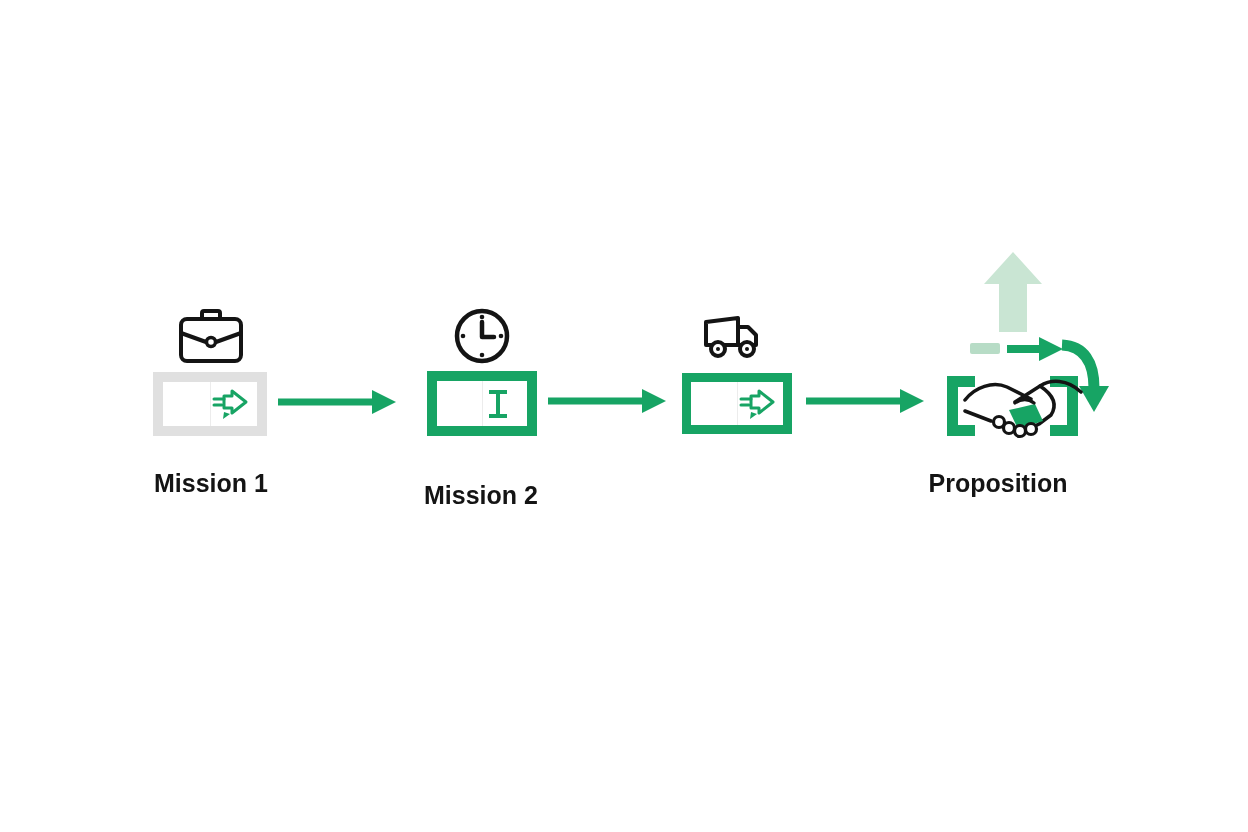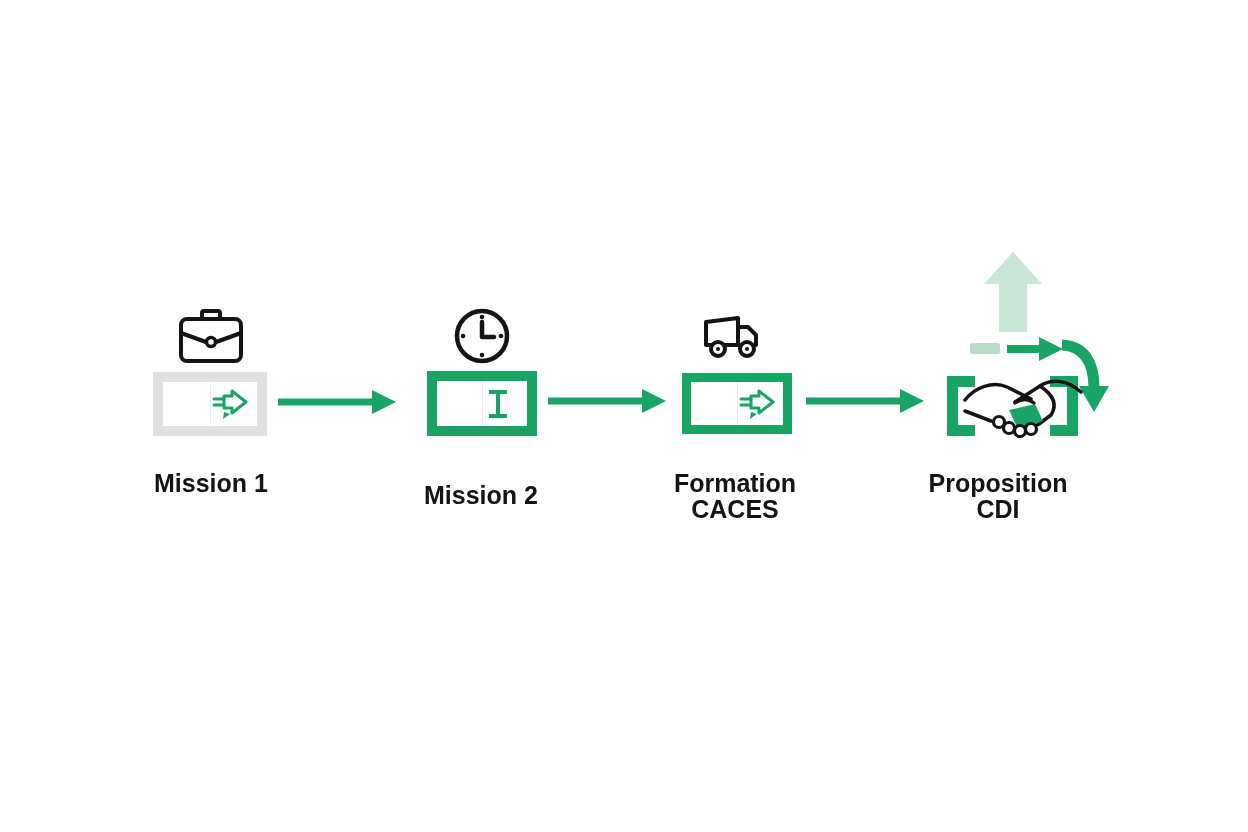--- a/index.html
+++ b/index.html
@@ -110,24 +110,20 @@
 
   <div class="abs step-box box-green-thin" style="left:682px;top:373px;width:110px;height:61px;">
     <span class="box-divider"></span>
     <svg class="box-glyph" style="left:47px;" width="40" height="34" viewBox="0 0 40 34">
       <path d="M13 9 H21 V4 L35 15 L21 26 V21 H13 Z" class="stroke-accent" stroke-width="3" stroke-linejoin="round"></path>
       <path d="M3 12 H13 M3 18 H11" class="stroke-accent" stroke-width="3" stroke-linecap="round"></path>
       <path d="M19 27 L12 32 L13 25 Z" class="fill-accent"></path>
     </svg>
   </div>
 
-  <div class="abs step-label" style="left:625px;top:470px;width:220px;">
-    <div>Formation</div>
-    <div>CACES</div>
-  </div>
 
   <svg class="abs" style="left:806px;top:388px;" width="118" height="26" viewBox="0 0 118 26">
     <rect x="0" y="9.5" width="95" height="7" class="fill-accent"></rect>
     <polygon points="94,1 118,13 94,25" class="fill-accent"></polygon>
   </svg>
 
   <svg class="abs" style="left:984px;top:252px;" width="58" height="80" viewBox="0 0 58 80">
     <polygon points="29,0 58,32 43,32 43,80 15,80 15,32 0,32" class="fill-pale"></polygon>
   </svg>
 
@@ -153,16 +149,15 @@
     <polygon points="46,38 72,32 80,49 55,57" class="fill-accent"></polygon>
     <circle cx="36" cy="50" r="5.5" class="stroke-ink-fillwhite" stroke-width="3.2"></circle>
     <circle cx="46" cy="56" r="5.5" class="stroke-ink-fillwhite" stroke-width="3.2"></circle>
     <circle cx="57" cy="59" r="5.5" class="stroke-ink-fillwhite" stroke-width="3.2"></circle>
     <circle cx="68" cy="57" r="5.5" class="stroke-ink-fillwhite" stroke-width="3.2"></circle>
     <path d="M52 31 Q62 24 71 31" class="stroke-ink" stroke-width="3.2" stroke-linecap="round"></path>
   </svg>
 
   <div class="abs step-label" style="left:888px;top:470px;width:220px;">
     <div>Proposition</div>
-    <div>CDI</div>
   </div>
 
 </div>
 
 </body></html>

